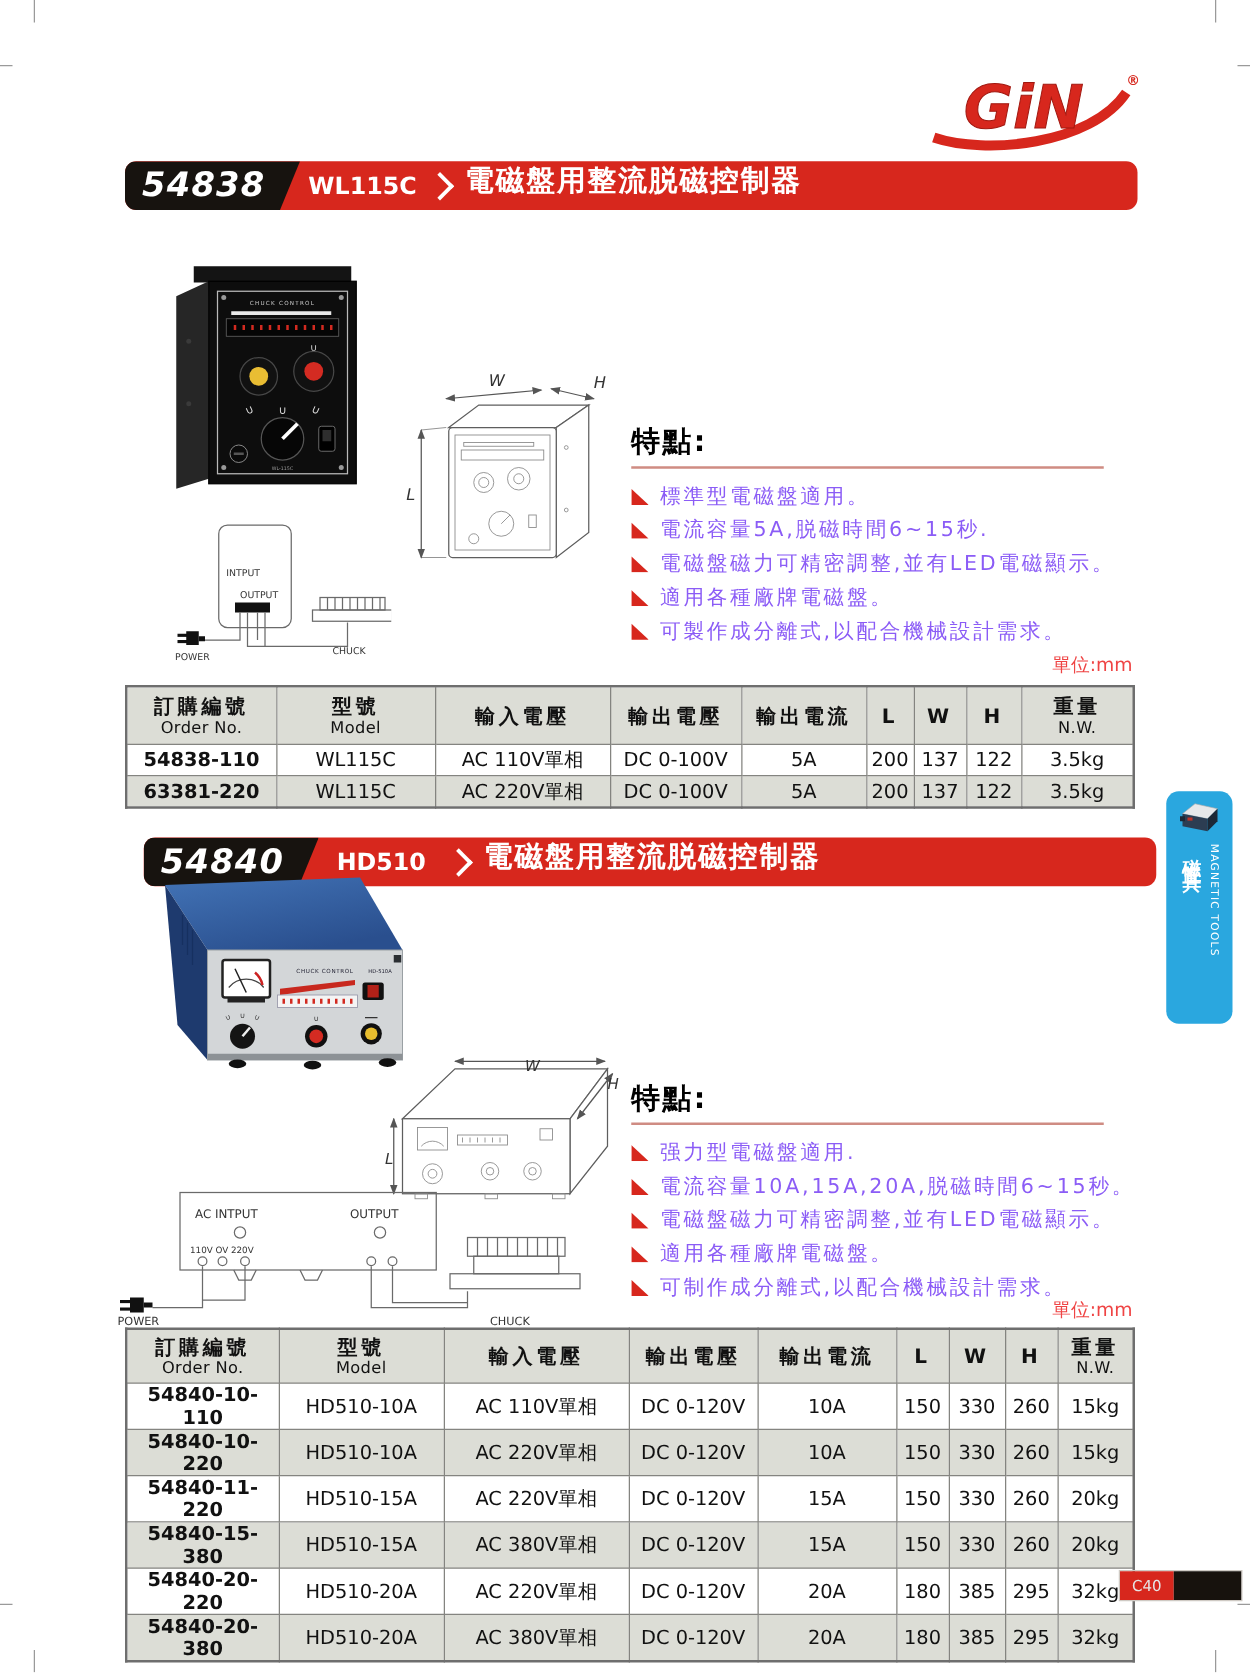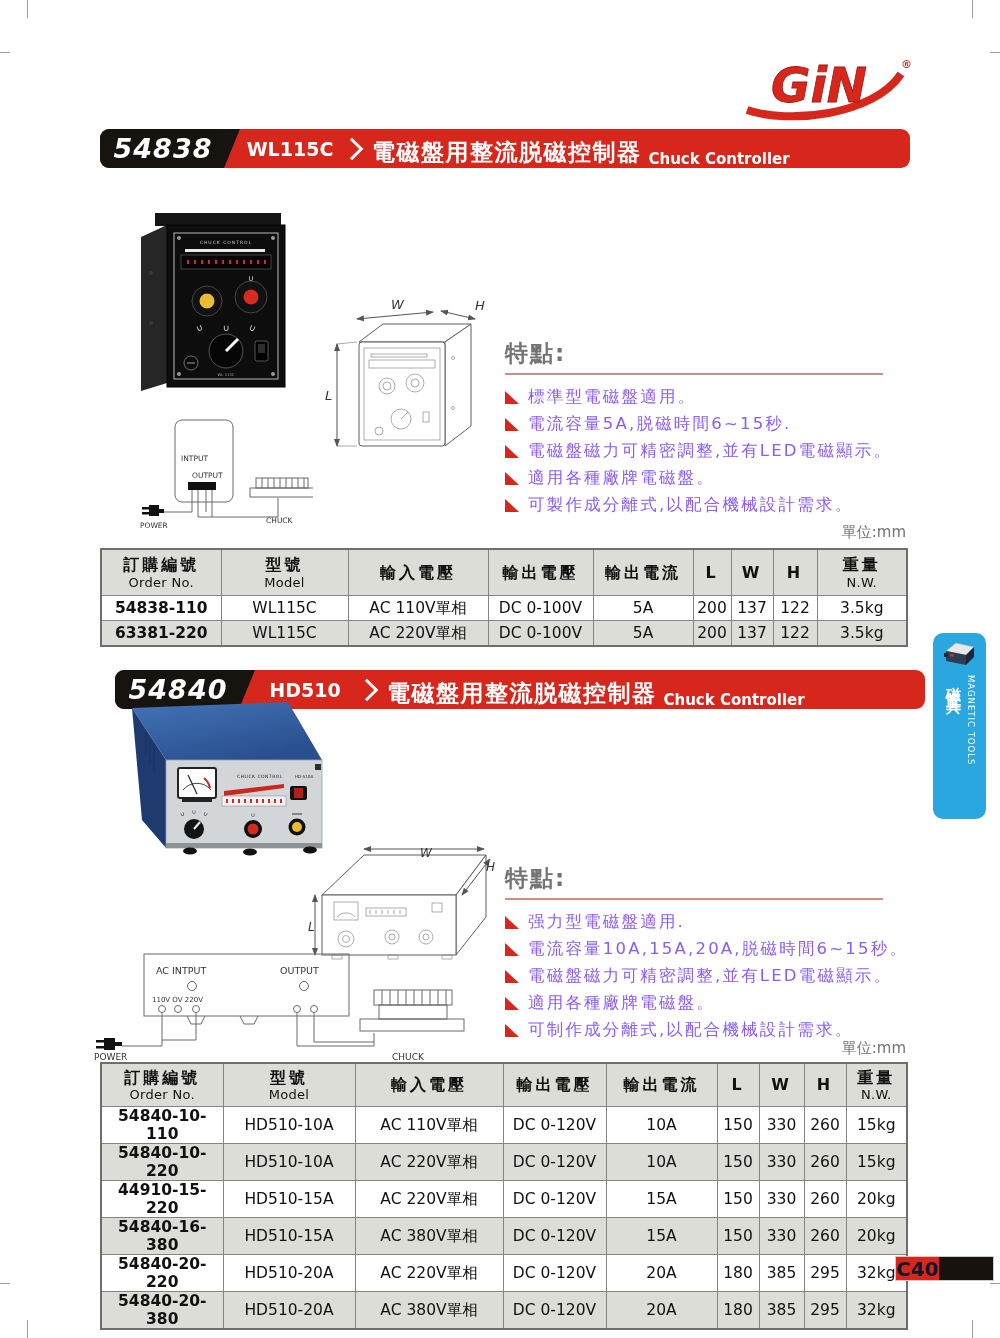--- a/index.html
+++ b/index.html
@@ -15,35 +15,35 @@
   .ph-black{position:absolute;left:0;top:0;bottom:0;width:140px;background:#17130f;
             border-radius:9px 0 0 9px;
             clip-path:polygon(0 0,100% 0,calc(100% - 16px) 100%,0 100%);}
   .ph-code{position:absolute;left:2px;top:0;width:122px;height:100%;display:flex;
            align-items:center;justify-content:center;color:#fff;font-size:27px;
            font-weight:bold;font-style:italic;letter-spacing:1px;}
   .ph-model{position:absolute;left:138px;top:0;width:104px;height:100%;display:flex;
             align-items:center;justify-content:center;color:#fff;font-size:19px;font-weight:bold;}
   .ph-chev{position:absolute;left:244px;top:12px;width:13px;height:13px;
            border-top:3px solid #fff;border-right:3px solid #fff;transform:rotate(45deg);}
-  .ph-title{position:absolute;left:272px;top:0;height:100%;display:flex;align-items:flex-end;gap:7px;color:#fff;}
+  .ph-title{position:absolute;left:272px;top:0;height:100%;display:flex;align-items:center;gap:7px;color:#fff;flex-direction:column;}
   .ph-title .zh{font-size:23px;font-weight:bold;letter-spacing:1.5px;white-space:nowrap;}
   .ph-title .en{font-size:15px;font-weight:bold;padding-top:7px;white-space:nowrap;}
 
   
   .features{position:absolute;left:505px;width:402px;}
-  .f-title{color:#737373;font-size:23px;font-weight:bold;letter-spacing:2px;}
+  .f-title{color:#000000;font-size:23px;font-weight:bold;letter-spacing:2px;}
   .f-rule{height:0;border-bottom:2px solid #cf8c83;margin:4px 0 13px 0;width:378px;}
   .feat{display:flex;align-items:flex-start;margin-bottom:8px;}
   .bullet{width:14px;height:13px;background:#d7271d;flex:none;margin:3px 9px 0 0;
           clip-path:polygon(0 0,100% 100%,0 100%);}
   .feat-text{font-size:16.5px;color:#8b5cf6;letter-spacing:2.2px;line-height:1.15;white-space:nowrap;}
 
   
-  .unit-note{position:absolute;left:100px;width:806px;text-align:right;font-size:15px;color:#737373;}
+  .unit-note{position:absolute;left:100px;width:806px;text-align:right;font-size:15px;color:#ef4444;}
 
   
   table.spec{position:absolute;left:100px;width:806px;border-collapse:collapse;
              table-layout:fixed;background:#fff;border:2px solid #6e6e6e;}
   .spec th,.spec td{border:1px solid #848480;text-align:center;vertical-align:middle;padding:0;overflow:hidden;}
   .spec th{background:#dcddd6;font-weight:bold;color:#111;}
   .spec .h-zh{font-size:16px;letter-spacing:3px;line-height:1.2;}
   .spec .h-en{font-size:13px;font-weight:normal;letter-spacing:0.3px;}
   .spec td{font-size:15.5px;color:#111;}
   .spec tbody tr:nth-child(even) td{background:#dcddd6;}
@@ -55,21 +55,21 @@
   .side-tab{position:absolute;left:933px;top:633px;width:53px;height:186px;background:#2aa7df;
             border-radius:10px;display:flex;flex-direction:column;align-items:center;
             padding-top:7px;box-sizing:border-box;}
   .tab-text{display:flex;flex-direction:row;gap:3px;margin-top:7px;}
   .tab-zh{writing-mode:vertical-rl;font-size:15px;font-weight:bold;color:#fff;letter-spacing:4px;}
   .tab-en{writing-mode:vertical-rl;font-size:8.5px;color:#fff;letter-spacing:1px;}
 
   
   .footer-wrap{position:absolute;left:895px;top:1256px;width:99px;height:25px;border:1px solid #cfcac4;
                display:flex;box-sizing:border-box;}
-  .page-num{width:43px;height:100%;background:#d7271d;color:#0f172a;font-weight:bold;font-size:20px;
+  .page-num{width:43px;height:100%;background:#d7271d;color:#e5e5e5;font-weight:normal;font-size:12px;
             display:flex;align-items:center;justify-content:center;}
   .page-bar{flex:1;background:#17120d;}
 
   svg text{font-family:"DejaVu Sans","Liberation Sans",sans-serif;}
 </style>
 </head>
 <body>
 
 <div class="page">
 
@@ -573,32 +573,32 @@
           <td>HD510-10A</td>
           <td>AC 220V單相</td>
           <td>DC 0-120V</td>
           <td>10A</td>
           <td>150</td>
           <td>330</td>
           <td>260</td>
           <td>15kg</td>
         </tr>
         <tr>
-          <td class="c-bold">44910-15-220</td>
+          <td class="c-bold">54840-11-220</td>
           <td>HD510-15A</td>
           <td>AC 220V單相</td>
           <td>DC 0-120V</td>
           <td>15A</td>
           <td>150</td>
           <td>330</td>
           <td>260</td>
           <td>20kg</td>
         </tr>
         <tr>
-          <td class="c-bold">54840-16-380</td>
+          <td class="c-bold">54840-15-380</td>
           <td>HD510-15A</td>
           <td>AC 380V單相</td>
           <td>DC 0-120V</td>
           <td>15A</td>
           <td>150</td>
           <td>330</td>
           <td>260</td>
           <td>20kg</td>
         </tr>
         <tr>

